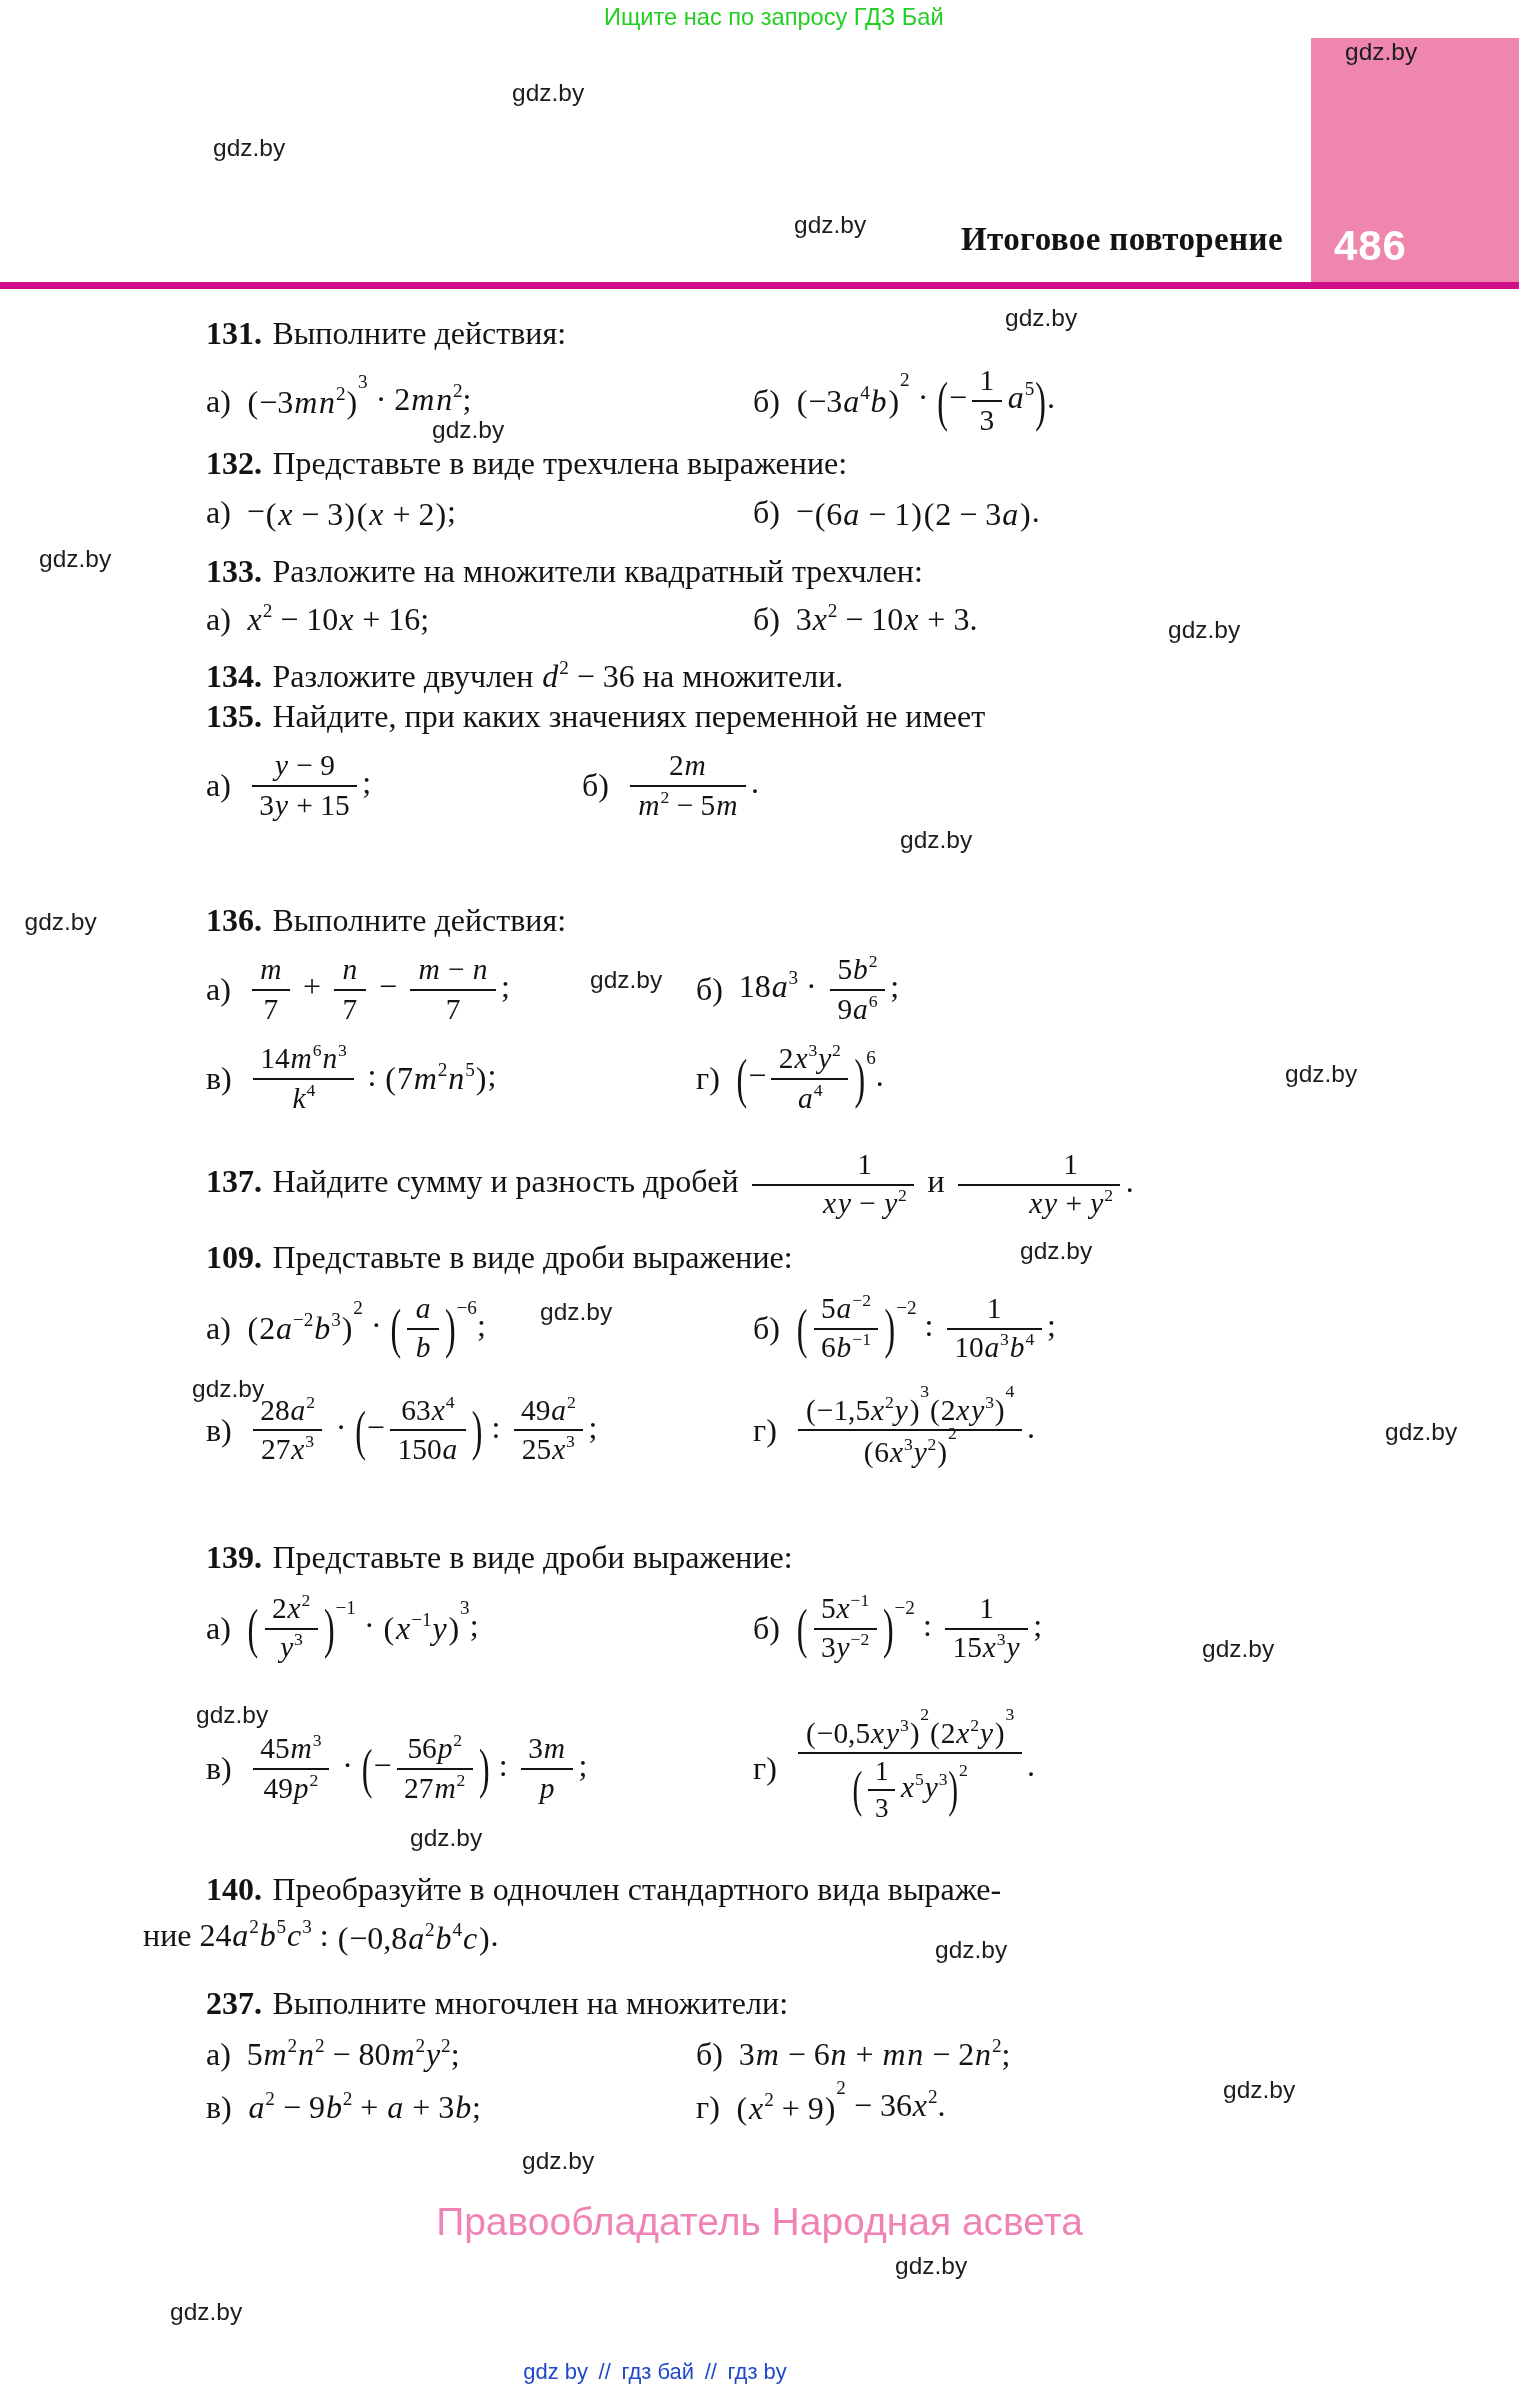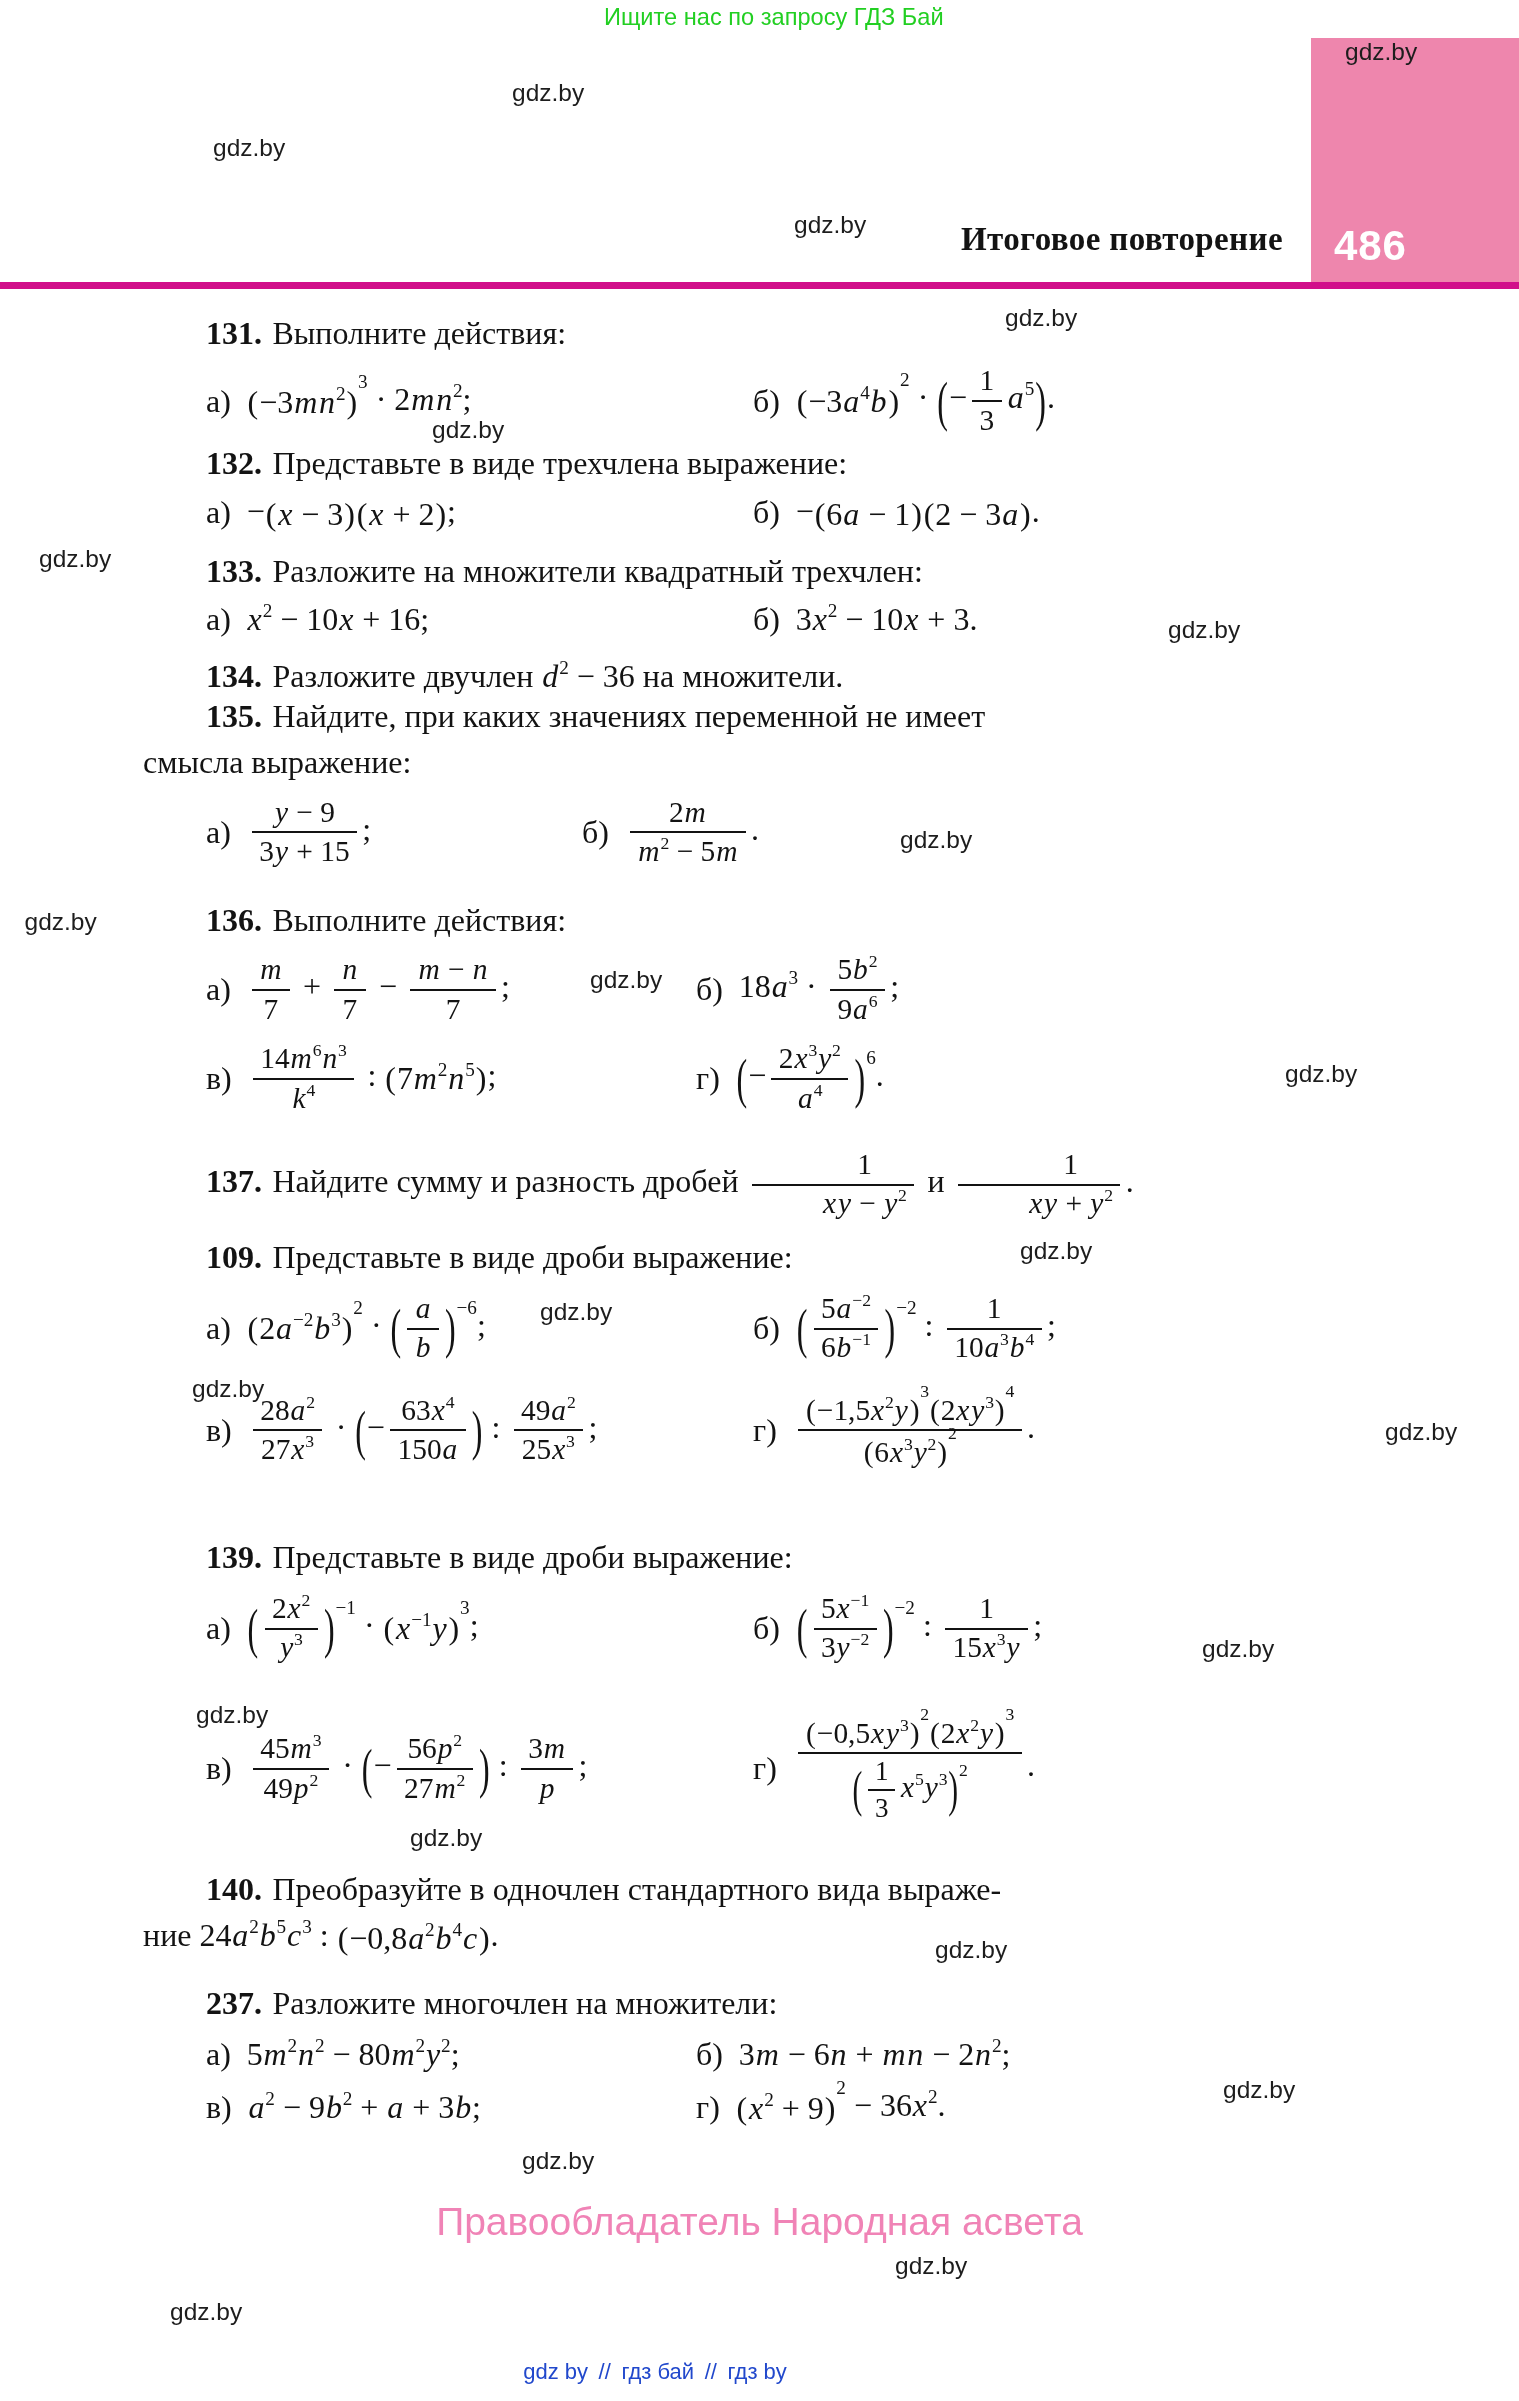--- a/index.html
+++ b/index.html
@@ -184,21 +184,20 @@
       </div>
   </div>
 </section>
 
 <section class="sec" style="top:656px">
   <p class="t"><b class="num">134.</b><span class="math">Разложите двучлен  <i>d</i><sup>2</sup> − 36  на множители.</span></p>
 </section>
 
 <section class="sec" style="top:696px">
   <p class="t"><b class="num">135.</b><span class="math">Найдите, при каких значениях переменной не имеет</span></p>
-  <p class="t2 math">смысла выражение:</p>
   <div class="row" style="margin-top:12.3px;grid-template-columns:376px auto">
     <div class="part">
         <span class="plabel">а)</span>
         <span class="math"><span class="frac"><span class="fn"><i>y</i> − 9</span><span class="fd">3<i>y</i> + 15</span></span>;</span>
       </div>
     <div class="part">
         <span class="plabel">б)</span>
         <span class="math"><span class="frac"><span class="fn">2<i>m</i></span><span class="fd"><i>m</i><sup>2</sup> − 5<i>m</i></span></span>.</span>
       </div>
   </div>
@@ -347,21 +346,21 @@
 <section class="sec" style="top:1869px">
   <p class="t"><b class="num">140.</b><span class="math">Преобразуйте в одночлен стандартного вида выраже-</span></p>
   <p class="t2 math">ние  24<i>a</i><sup>2</sup><i>b</i><sup>5</sup><i>c</i><sup>3</sup> : <span class="bg">
         <span class="pr" style="transform: scaleY(1);">(</span>
         <span class="bc">−0,8<i>a</i><sup>2</sup><i>b</i><sup>4</sup><i>c</i></span>
         <span class="pr" style="transform: scaleY(1);">)</span>
       </span>.</p>
 </section>
 
 <section class="sec narrow" style="top:1983px">
-  <p class="t"><b class="num">237.</b><span class="math">Разложите многочлен на множители:</span></p>
+  <p class="t"><b class="num">237.</b><span class="math">Выполните многочлен на множители:</span></p>
   <div class="row" style="margin-top:12.3px">
     <div class="part">
         <span class="plabel">а)</span>
         <span class="math">5<i>m</i><sup>2</sup><i>n</i><sup>2</sup> − 80<i>m</i><sup>2</sup><i>y</i><sup>2</sup>;</span>
       </div>
     <div class="part">
         <span class="plabel">б)</span>
         <span class="math">3<i>m</i> − 6<i>n</i> + <i>m</i><i>n</i> − 2<i>n</i><sup>2</sup>;</span>
       </div>
   </div>

